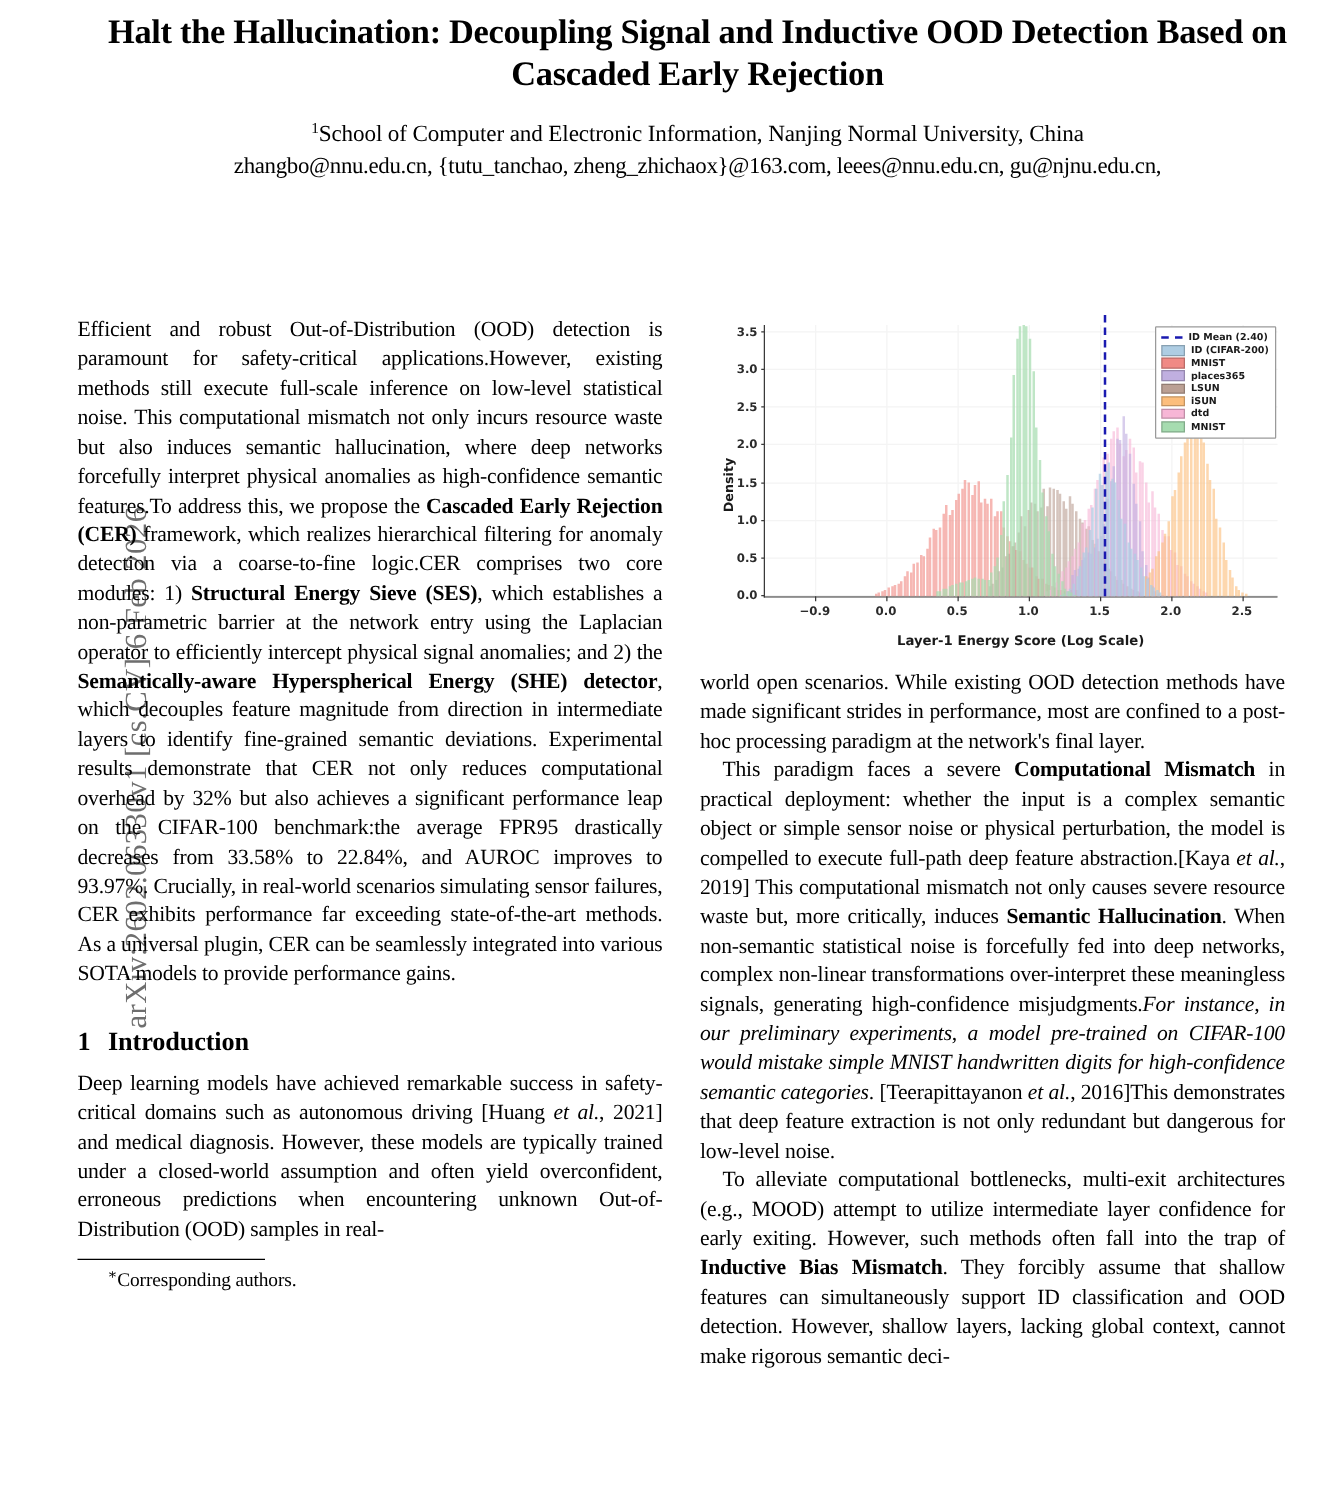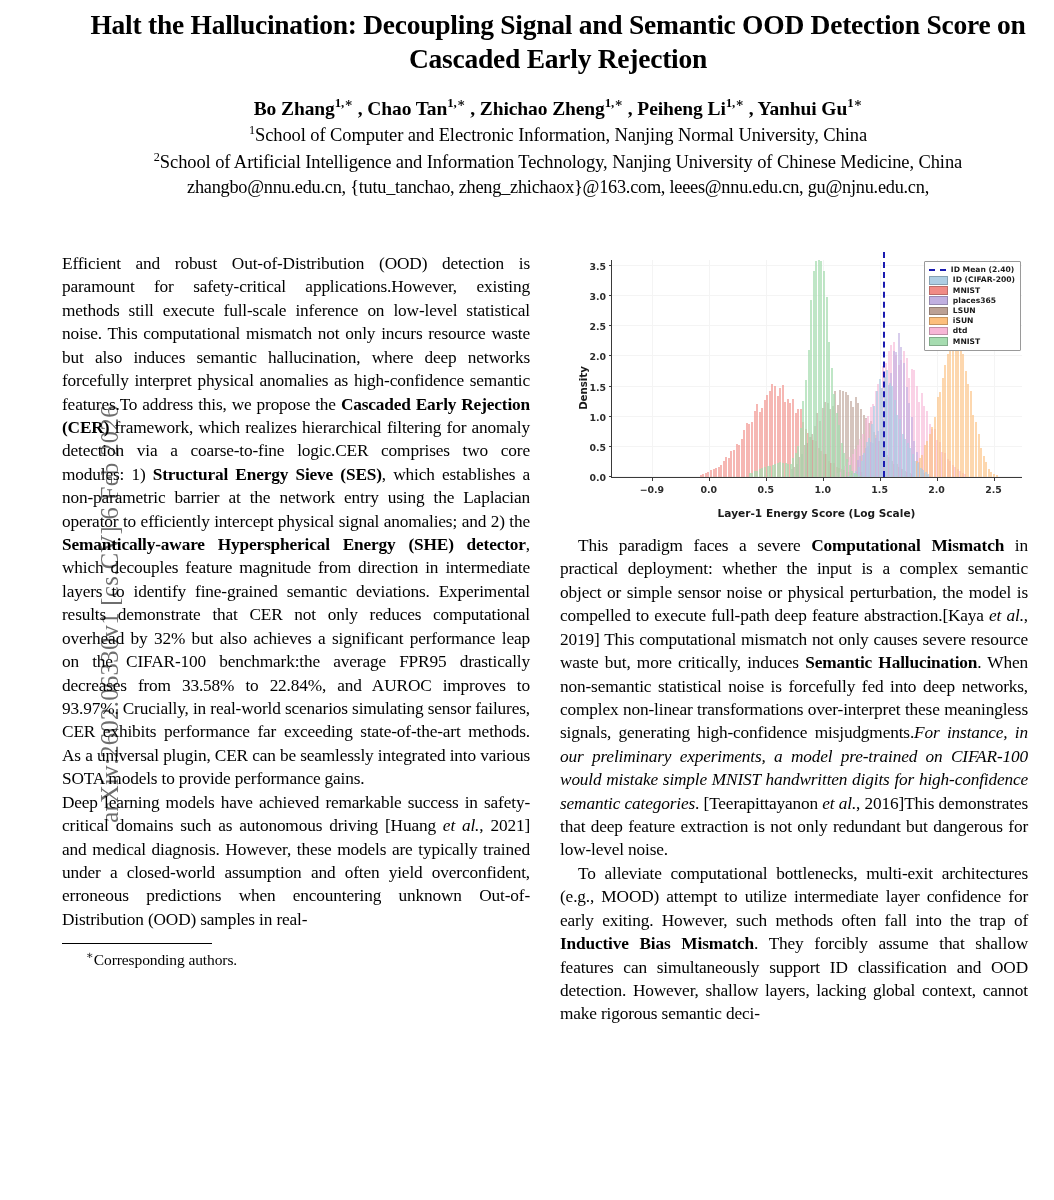--- a/index.html
+++ b/index.html
@@ -283,35 +283,36 @@
   }
   #fig-caption b { font-weight: bold; }
 </style>
 </head>
 <body>
 
 <div id="arxiv-stamp">arXiv:2602.06330v1  [cs.CV]  6 Feb 2026</div>
 
 <div id="page">
 
-  <div id="title">Halt the Hallucination: Decoupling Signal and Semantic OOD Detection Score on Cascaded Early Rejection</div>
+  <div id="title">Halt the Hallucination: Decoupling Signal and Inductive OOD Detection Based on Cascaded Early Rejection</div>
 
   <div id="authors">
-    <div>Bo Zhang<sup>1,∗</sup> , Chao Tan<sup>1,∗</sup> , Zhichao Zheng<sup>1,∗</sup> , Peiheng Li<sup>1,∗</sup> , Yanhui Gu<sup>1∗</sup></div>
   </div>
 
   <div class="affil"><sup>1</sup>School of Computer and Electronic Information, Nanjing Normal University, China</div>
-  <div class="affil"><sup>2</sup>School of Artificial Intelligence and Information Technology, Nanjing University of Chinese Medicine, China</div>
   <div id="emails">zhangbo@nnu.edu.cn, {tutu_tanchao, zheng_zhichaox}@163.com, leees@nnu.edu.cn, gu@njnu.edu.cn,</div>
 
   <div id="columns">
 
     <div class="col" id="col-left">
       <p class="body">Efficient and robust Out-of-Distribution (OOD) detection is paramount for safety-critical applications.However, existing methods still execute full-scale inference on low-level statistical noise. This computational mismatch not only incurs resource waste but also induces semantic hallucination, where deep networks forcefully interpret physical anomalies as high-confidence semantic features.To address this, we propose the <b>Cascaded Early Rejection (CER)</b> framework, which realizes hierarchical filtering for anomaly detection via a coarse-to-fine logic.CER comprises two core modules: 1) <b>Structural Energy Sieve (SES)</b>, which establishes a non-parametric barrier at the network entry using the Laplacian operator to efficiently intercept physical signal anomalies; and 2) the <b>Semantically-aware Hyperspherical Energy (SHE) detector</b>, which decouples feature magnitude from direction in intermediate layers to identify fine-grained semantic deviations. Experimental results demonstrate that CER not only reduces computational overhead by 32% but also achieves a significant performance leap on the CIFAR-100 benchmark:the average FPR95 drastically decreases from 33.58% to 22.84%, and AUROC improves to 93.97%. Crucially, in real-world scenarios simulating sensor failures, CER exhibits performance far exceeding state-of-the-art methods. As a universal plugin, CER can be seamlessly integrated into various SOTA models to provide performance gains.</p>
 
+      <h2 class="section-head">
+        <span class="num">1</span><span>Introduction</span>
+      </h2>
       <p class="body">Deep learning models have achieved remarkable success in safety-critical domains such as autonomous driving [Huang <i>et al.</i>, 2021] and medical diagnosis. However, these models are typically trained under a closed-world assumption and often yield overconfident, erroneous predictions when encountering unknown Out-of-Distribution (OOD) samples in real-</p>
 
       <div id="footnote-rule"></div>
       <div id="footnote"><sup>∗</sup><span>Corresponding authors.</span></div>
     </div>
 
     <div class="col" id="col-right">
 
       <div id="figure-box">
         <div id="chart">
@@ -696,18 +697,19 @@
               <div class="hist-bar" style="left: 236.604px; width: 2.0125px; height: 12.0838px; background: rgb(166, 220, 176); opacity: 0.72;"></div>
               <div class="hist-bar" style="left: 239.167px; width: 2.0125px; height: 6.46228px; background: rgb(166, 220, 176); opacity: 0.72;"></div>
               <div class="hist-bar" style="left: 241.729px; width: 2.0125px; height: 4.4214px; background: rgb(166, 220, 176); opacity: 0.72;"></div>
               <div class="hist-bar" style="left: 244.292px; width: 2.0125px; height: 2.53417px; background: rgb(166, 220, 176); opacity: 0.72;"></div>
               <div class="hist-bar" style="left: 246.854px; width: 2.0125px; height: 1.39323px; background: rgb(166, 220, 176); opacity: 0.72;"></div>
               <div id="vline" style="left: 271.056px;"></div>
             </div>
         </div>
       </div>
 
+      <p class="body">world open scenarios. While existing OOD detection methods have made significant strides in performance, most are confined to a post-hoc processing paradigm at the network's final layer.</p>
       <p class="body indent">This paradigm faces a severe <b>Computational Mismatch</b> in practical deployment: whether the input is a complex semantic object or simple sensor noise or physical perturbation, the model is compelled to execute full-path deep feature abstraction.[Kaya <i>et al.</i>, 2019] This computational mismatch not only causes severe resource waste but, more critically, induces <b>Semantic Hallucination</b>. When non-semantic statistical noise is forcefully fed into deep networks, complex non-linear transformations over-interpret these meaningless signals, generating high-confidence misjudgments.<i>For instance, in our preliminary experiments, a model pre-trained on CIFAR-100 would mistake simple MNIST handwritten digits for high-confidence semantic categories</i>. [Teerapittayanon <i>et al.</i>, 2016]This demonstrates that deep feature extraction is not only redundant but dangerous for low-level noise.</p>
       <p class="body indent">To alleviate computational bottlenecks, multi-exit architectures (e.g., MOOD) attempt to utilize intermediate layer confidence for early exiting. However, such methods often fall into the trap of <b>Inductive Bias Mismatch</b>. They forcibly assume that shallow features can simultaneously support ID classification and OOD detection. However, shallow layers, lacking global context, cannot make rigorous semantic deci-</p>
     </div>
 
   </div>
 </div>
 
 </body></html>

